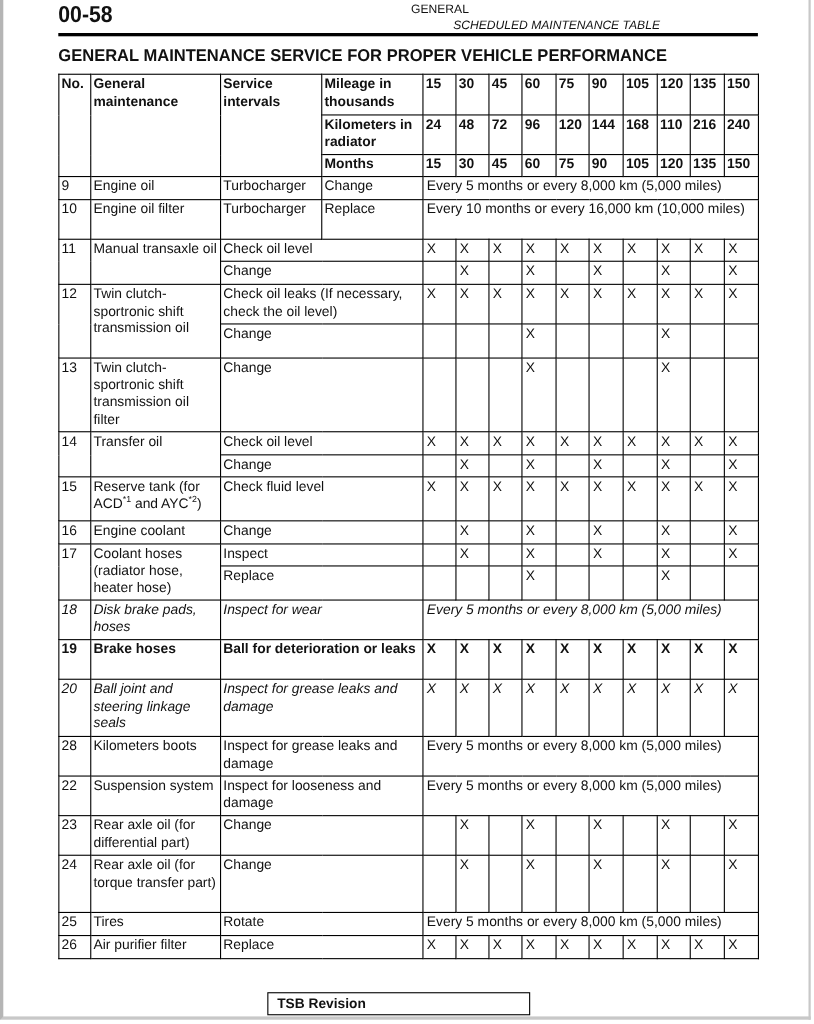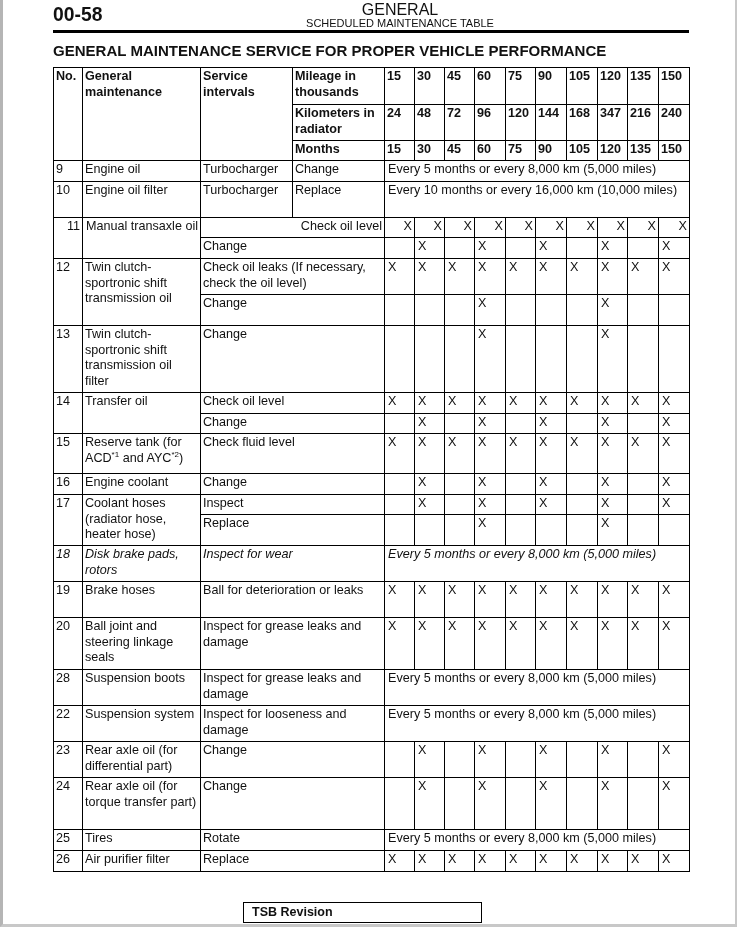--- a/index.html
+++ b/index.html
@@ -10,24 +10,24 @@
   .page-border {
     position:absolute; left:0; top:0; width:737px; height:927px;
     border-left:3px solid #b5b5b5; border-right:2px solid #c8c8c8; border-bottom:3px solid #c8c8c8;
     box-sizing:border-box; pointer-events:none;
   }
   .page-num {
     position:absolute; left:53px; top:2px; font-size:21px; font-weight:bold; letter-spacing:0px;
     transform:scaleX(0.92); transform-origin:left top;
   }
   .section-title {
-    position:absolute; left:200px; width:400px; top:3px; text-align:center; font-size:16px; line-height:13px;
+    position:absolute; left:200px; width:400px; top:3px; text-align:center; font-size:11px; line-height:13px;
   }
   .section-sub {
-    position:absolute; left:200px; width:400px; top:17px; text-align:center; font-size:11px; line-height:13px;
+    position:absolute; left:200px; width:400px; top:17px; text-align:right; font-size:11px; line-height:13px;font-style:italic;
   }
   .head-rule { position:absolute; left:53px; top:30px; width:636px; height:3px; background:#000; }
   .main-title {
     position:absolute; left:53px; top:42px; font-size:15.5px; font-weight:bold; white-space:nowrap;
     transform:scaleX(0.97); transform-origin:left top;
   }
   table.mt {
     position:absolute; left:53px; top:67px; width:636px; border-collapse:collapse; table-layout:fixed;
     font-size:12.6px; line-height:15.5px;
   }
@@ -90,21 +90,21 @@
     </tr>
     <tr style="height:36px">
       <td class="hd">Kilometers in radiator</td>
       <td class="hd">24</td>
       <td class="hd">48</td>
       <td class="hd">72</td>
       <td class="hd">96</td>
       <td class="hd">120</td>
       <td class="hd">144</td>
       <td class="hd">168</td>
-      <td class="hd">347</td>
+      <td class="hd">110</td>
       <td class="hd">216</td>
       <td class="hd">240</td>
     </tr>
     <tr style="height:20px">
       <td class="hd">Months</td>
       <td class="hd">15</td>
       <td class="hd">30</td>
       <td class="hd">45</td>
       <td class="hd">60</td>
       <td class="hd">75</td>
@@ -121,21 +121,21 @@
         <td>Change</td>
         <td class="every" colspan="10">Every 5 months or every 8,000 km (5,000 miles)</td>
       </tr>
       <tr style="height: 36px;">
         <td>10</td>
         <td>Engine oil filter</td>
         <td>Turbocharger</td>
         <td>Replace</td>
         <td class="every" colspan="10">Every 10 months or every 16,000 km (10,000 miles)</td>
       </tr>
-      <tr style="height: 20px; text-align: right;">
+      <tr style="height: 20px;">
         <td rowspan="2">11</td>
         <td rowspan="2">Manual transaxle oil</td>
         <td colspan="2">Check oil level</td>
         <td class="x">X</td>
         <td class="x">X</td>
         <td class="x">X</td>
         <td class="x">X</td>
         <td class="x">X</td>
         <td class="x">X</td>
         <td class="x">X</td>
@@ -280,57 +280,57 @@
         <td class="x">X</td>
         <td class="x"></td>
         <td class="x"></td>
         <td class="x"></td>
         <td class="x">X</td>
         <td class="x"></td>
         <td class="x"></td>
       </tr>
       <tr style="height: 36px; font-style: italic;">
         <td>18</td>
-        <td>Disk brake pads, rotors</td>
+        <td>Disk brake pads, hoses</td>
         <td colspan="2">Inspect for wear</td>
         <td class="every" colspan="10">Every 5 months or every 8,000 km (5,000 miles)</td>
       </tr>
-      <tr style="height: 36px;">
+      <tr style="height: 36px; font-weight: bold;">
         <td>19</td>
         <td>Brake hoses</td>
         <td colspan="2">Ball for deterioration or leaks</td>
         <td class="x">X</td>
         <td class="x">X</td>
         <td class="x">X</td>
         <td class="x">X</td>
         <td class="x">X</td>
         <td class="x">X</td>
         <td class="x">X</td>
         <td class="x">X</td>
         <td class="x">X</td>
         <td class="x">X</td>
       </tr>
-      <tr style="height: 52px;">
+      <tr style="height: 52px; font-style: italic;">
         <td>20</td>
         <td>Ball joint and steering linkage seals</td>
         <td colspan="2">Inspect for grease leaks and damage</td>
         <td class="x">X</td>
         <td class="x">X</td>
         <td class="x">X</td>
         <td class="x">X</td>
         <td class="x">X</td>
         <td class="x">X</td>
         <td class="x">X</td>
         <td class="x">X</td>
         <td class="x">X</td>
         <td class="x">X</td>
       </tr>
       <tr style="height: 36px;">
         <td>28</td>
-        <td>Suspension boots</td>
+        <td>Kilometers boots</td>
         <td colspan="2">Inspect for grease leaks and damage</td>
         <td class="every" colspan="10">Every 5 months or every 8,000 km (5,000 miles)</td>
       </tr>
       <tr style="height: 36px;">
         <td>22</td>
         <td>Suspension system</td>
         <td colspan="2">Inspect for looseness and damage</td>
         <td class="every" colspan="10">Every 5 months or every 8,000 km (5,000 miles)</td>
       </tr>
       <tr style="height: 36px; margin-left: 32px;">

